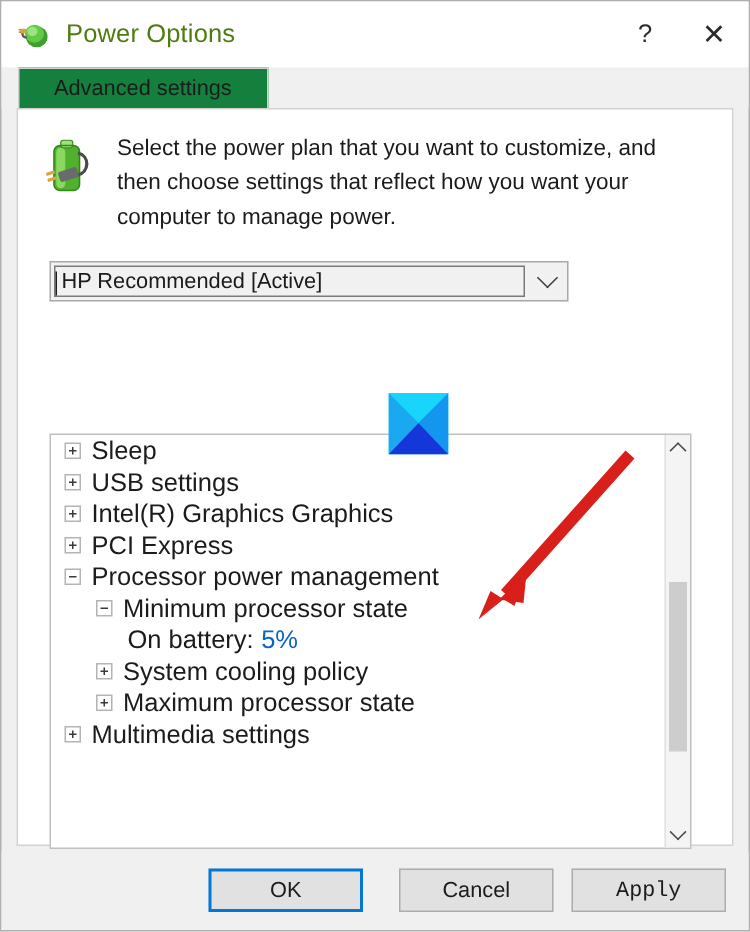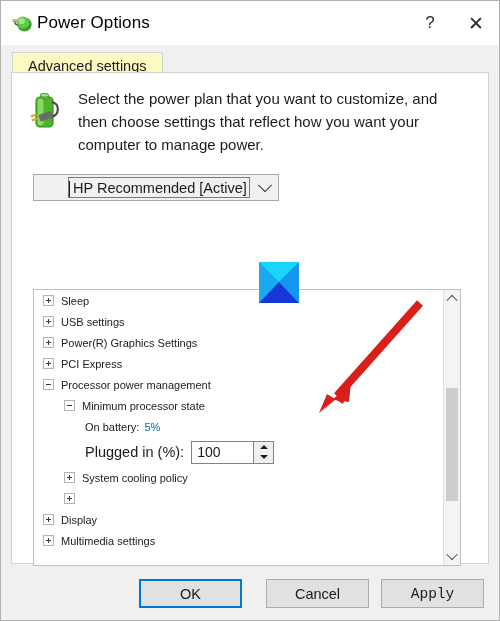--- a/index.html
+++ b/index.html
@@ -36,22 +36,22 @@
     position: relative;
   }
   .title-icon {
     width: 22px; height: 22px;
     margin-left: 11px;
     position: relative;
     flex: 0 0 auto;
   }
   .title-text {
     font-size: 17px;
-    color: #000000;
-    margin-left: 3px;
+    color: #4d7c0f;
+    margin-left: 10px;
     letter-spacing: 0.1px;
     white-space: nowrap;
   }
   .titlebar-spacer { flex: 1 1 auto; }
   .tb-btn {
     width: 46px; height: 44px;
     display: flex;
     align-items: center;
     justify-content: center;
     color: #2b2b2b;
@@ -69,29 +69,29 @@
     background: #f0f0f0;
     position: relative;
     flex: 0 0 auto;
     padding-left: 11px;
     box-sizing: border-box;
   }
   .tab {
     display: inline-block;
     height: 27px;
     line-height: 26px;
-    padding: 0 15px;
-    background: #fef9c3;
+    padding: 0 23px;
+    background: #15803d;
     border: 1px solid #d2d2d2;
     border-bottom: none;
     box-sizing: border-box;
     font-size: 14.5px;
     color: #1b1b1b;
     position: relative;
-    top: 7px;
+    top: 0;
   }
 
   
   .panel {
     flex: 1 1 auto;
     background: #ffffff;
     border: 1px solid #d2d2d2;
     border-top: 1px solid #d2d2d2;
     margin: 0 10px 4px 10px;
     position: relative;
@@ -113,27 +113,26 @@
     font-size: 15px;
     line-height: 23px;
     color: #1b1b1b;
     margin-left: 11px;
     max-width: 380px;
   }
 
   
   .combo-wrap {
     margin: 18px 0 0 21px;
-    width: 246px; height: 27px;
+    width: 346px; height: 27px;
     border: 1px solid #a9a9a9;
     background: #f1f1f1;
     box-sizing: border-box;
     display: flex;
     align-items: stretch;
-    padding-left: 32px;
   }
   .combo-field {
     flex: 1 1 auto;
     margin: 2px;
     border: 1px solid #7a7a7a;
     background: #f1f1f1;
     display: flex;
     align-items: center;
     padding-left: 4px;
     box-sizing: border-box;
@@ -175,21 +174,21 @@
   .list-inner {
     position: absolute;
     left: 0; top: 0;
     width: 409px; height: 100%;
     overflow: hidden;
   }
   .trow {
     height: 21px;
     display: flex;
     align-items: center;
-    font-size: 11px;
+    font-size: 17px;
     color: #1b1b1b;
     white-space: nowrap;
   }
   .trow.lvl0 { padding-left: 9px; }
   .trow.lvl1 { padding-left: 30px; }
   .trow.lvl2 { padding-left: 51px; }
   .expander {
     width: 11px; height: 11px;
     border: 1px solid #b4b4b4;
     background: #ffffff;
@@ -430,21 +429,21 @@
           <span class="row-label">Sleep</span>
         </div>
 
         <div class="trow lvl0">
           <span class="expander plus"></span>
           <span class="row-label">USB settings</span>
         </div>
 
         <div class="trow lvl0">
           <span class="expander plus"></span>
-          <span class="row-label">Power(R) Graphics Settings</span>
+          <span class="row-label">Intel(R) Graphics Graphics</span>
         </div>
 
         <div class="trow lvl0">
           <span class="expander plus"></span>
           <span class="row-label">PCI Express</span>
         </div>
 
         <div class="trow lvl0">
           <span class="expander"></span>
           <span class="row-label">Processor power management</span>
@@ -453,48 +452,31 @@
         <div class="trow lvl1">
           <span class="expander"></span>
           <span class="row-label">Minimum processor state</span>
         </div>
 
         <div class="trow lvl2">
           <span class="row-label">On battery:</span>
           <span class="link-val" style="margin-left:5px;">5%</span>
         </div>
 
-        <div class="spin-row">
-          <span class="spin-label">Plugged in (%):</span>
-          <span class="spinner">
-            <span class="spin-input">100</span>
-            <span class="spin-btns">
-              <span class="spin-btn">
-                  <span class="tri-up"></span>
-                </span>
-              <span class="spin-btn">
-                  <span class="tri-down"></span>
-                </span>
-            </span>
-          </span>
-        </div>
 
         <div class="trow lvl1">
           <span class="expander plus"></span>
           <span class="row-label">System cooling policy</span>
         </div>
 
         <div class="trow lvl1">
           <span class="expander plus"></span>
-        </div>
-
-        <div class="trow lvl0">
-          <span class="expander plus"></span>
-          <span class="row-label">Display</span>
-        </div>
+          <span class="row-label">Maximum processor state</span>
+        </div>
+
 
         <div class="trow lvl0">
           <span class="expander plus"></span>
           <span class="row-label">Multimedia settings</span>
         </div>
 
       </div>
 
       <div class="vscroll">
         <div class="sb-arrow">

